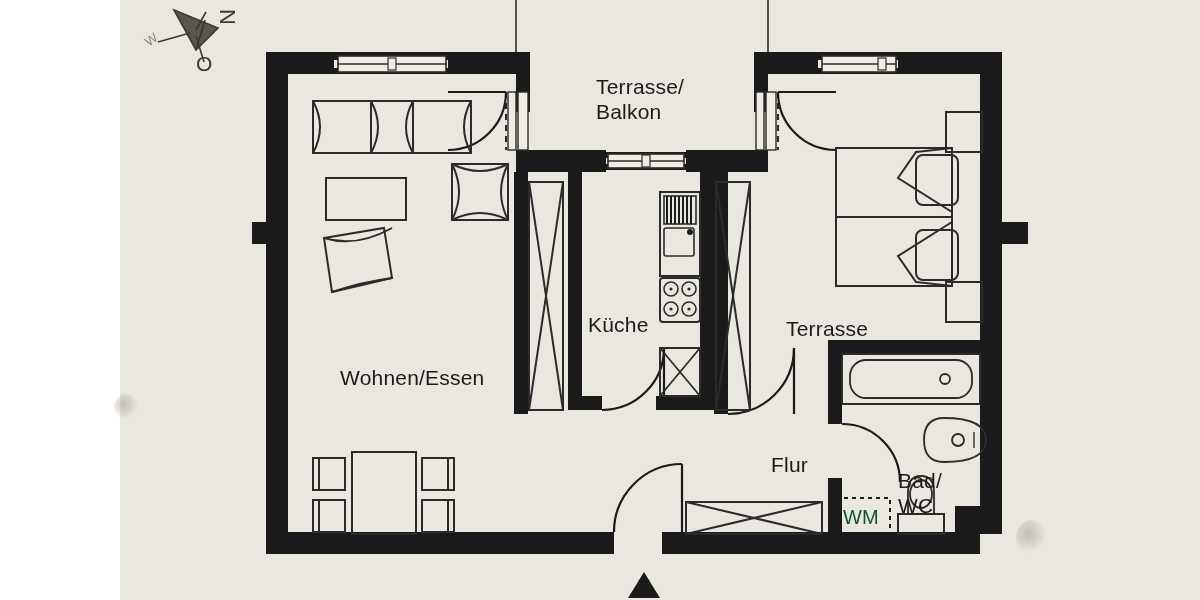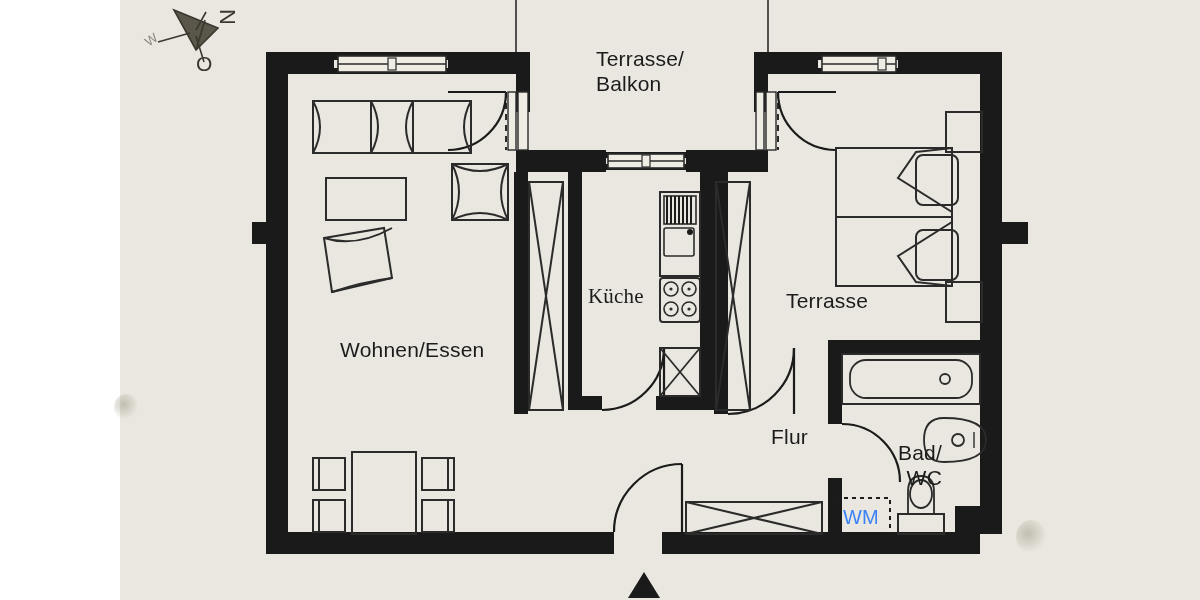--- a/index.html
+++ b/index.html
@@ -34,26 +34,27 @@
   }
   .room-label {
     position: absolute;
     color: #1b1b1b;
     font-family: "Liberation Sans", sans-serif;
     font-size: 21px;
     line-height: 25px;
     letter-spacing: 0.2px;
     white-space: pre-line;
     user-select: none;
+    margin-top: 28px;
   }
   .wm-label {
     position: absolute;
     font-family: "Liberation Sans", sans-serif;
     font-size: 20px;
-    color: #3b82f6;
+    color: #14532d;
   }
   .compass-label {
     position: absolute;
     font-family: "Liberation Sans", sans-serif;
     color: #3a382f;
     font-size: 20px;
   }
   .smudge {
     position: absolute;
     border-radius: 50%;
@@ -341,29 +342,29 @@
       <line x1="196" y1="30" x2="206" y2="12" stroke="#3a382f" stroke-width="1.6"></line>
       <line x1="190" y1="33" x2="158" y2="42" stroke="#3a382f" stroke-width="1.6"></line>
       <line x1="196" y1="36" x2="204" y2="62" stroke="#3a382f" stroke-width="1.6"></line>
     </g>
 
   </svg>
 
   <div class="room-label" style="left:596px; top:46px;">Terrasse/
 Balkon</div>
 
-  <div class="room-label" style="left:588px; top:284px;font-family:Liberation Serif, serif;">Küche</div>
+  <div class="room-label" style="left:588px; top:284px;">Küche</div>
 
   <div class="room-label" style="left:786px; top:288px;">Terrasse</div>
 
   <div class="room-label" style="left:340px; top:337px;text-align:center;">Wohnen/Essen</div>
 
   <div class="room-label" style="left:771px; top:424px;">Flur</div>
 
-  <div class="room-label" style="left:898px; top:440px;text-align:right;">Bad/
+  <div class="room-label" style="left:898px; top:440px;">Bad/
 WC</div>
 
   <div class="wm-label" style="left:843px; top:506px;">WM</div>
 
   <div class="compass-label" style="left:219px; top:4px; transform:rotate(90deg); font-size:22px;">N</div>
 
   <div class="compass-label" style="left:196px; top:52px; font-size:21px;">O</div>
 
   <div class="compass-label" style="left:145px; top:32px; font-size:13px; transform:rotate(-35deg); opacity:0.55;">W</div>
 

